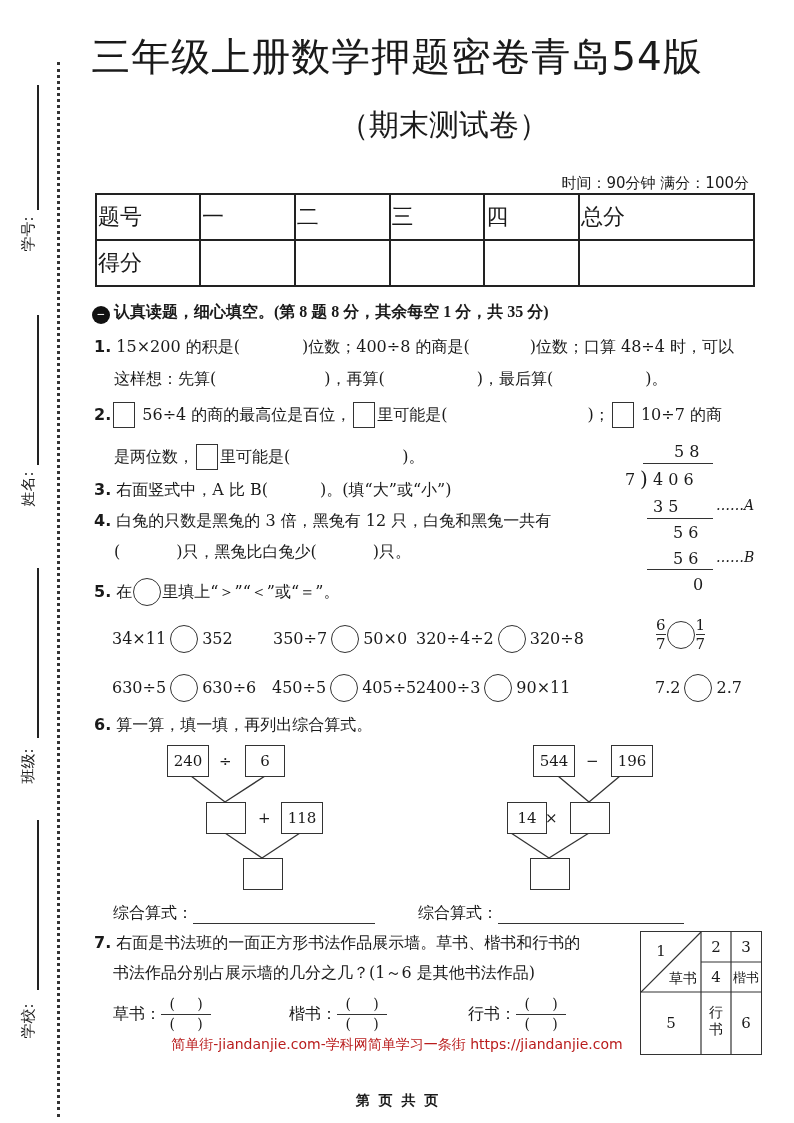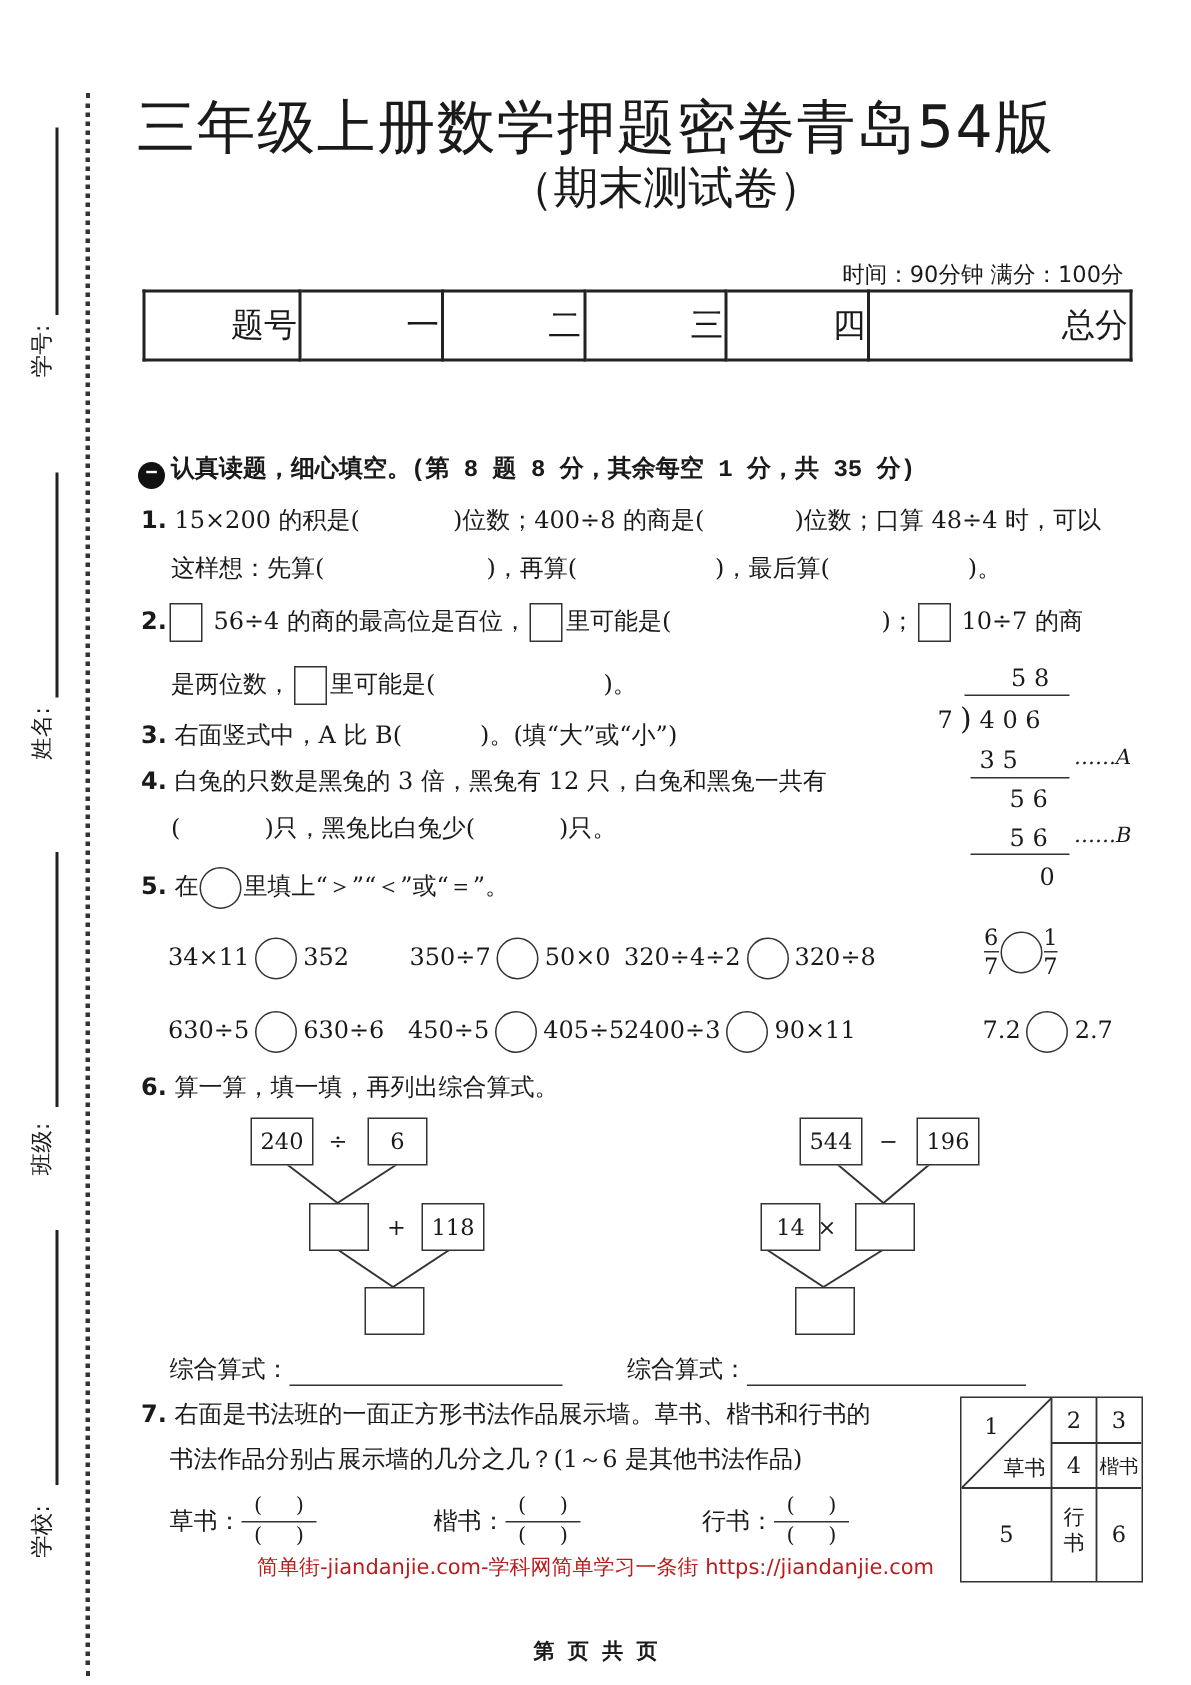--- a/index.html
+++ b/index.html
@@ -7,31 +7,31 @@
          font-family:"DejaVu Serif","Liberation Serif",serif; color:#1a1a1a; }
   .abs { position:absolute; }
 
   
   .dotline { position:absolute; left:57px; top:62px; height:1055px; border-left:3px dotted #333; }
   .side-line { position:absolute; left:37px; width:2px; background:#222; }
   .side-label { position:absolute; left:14px; width:28px; transform:rotate(-90deg);
                 font-family:"DejaVu Sans","Liberation Sans",sans-serif; font-size:15px; white-space:nowrap; text-align:center; }
 
   .title { left:0; width:794px; top:30px; text-align:center; font-size:39px; letter-spacing:1px;
-           font-family:"DejaVu Sans","Liberation Sans",sans-serif;margin-top:28px; }
+           font-family:"DejaVu Sans","Liberation Sans",sans-serif; }
   .subtitle { left:0; width:794px; top:105px; text-align:center; font-size:30px;
               font-family:"DejaVu Sans","Liberation Sans",sans-serif;padding-left:47px; }
   .timeinfo { right:45px; top:174px; font-size:15px; font-family:"DejaVu Sans","Liberation Sans",sans-serif; }
 
   table.score { position:absolute; left:95px; top:193px; width:660px; border-collapse:collapse; }
-  table.score td { border:2px solid #222; height:42px; text-align:right; font-size:22px;
+  table.score td { border:2px solid #222; height:42px; text-align:left; font-size:22px;
                    font-family:"DejaVu Sans","Liberation Sans",sans-serif; }
   table.score td.first { width:100px; }
 
-  .sec-head { left:92px; top:302px; font-size:16px; font-weight:bold; font-family:Liberation Mono, monospace; }
+  .sec-head { left:92px; top:302px; font-size:16px; font-weight:bold; font-family:Liberation Serif, serif; }
   .sec-head .num-badge { display:inline-block; width:18px; height:18px; border-radius:50%; background:#111; color:#fff;
                          text-align:center; line-height:17px; font-size:14px; vertical-align:-2px; margin-right:4px; }
 
   .line { font-size:16px; white-space:nowrap; }
   .qn { font-family:"DejaVu Sans","Liberation Sans",sans-serif; font-weight:bold; }
   .gap { display:inline-block; }
   .sq { display:inline-block; width:20px; height:24px; border:1.5px solid #333; vertical-align:middle; margin:0 2px; }
   .circ { display:inline-block; width:26px; height:26px; border:1.5px solid #333; border-radius:50%; vertical-align:middle; margin:0 4px; }
 
   .ld { position:absolute; font-size:16px; }
@@ -78,20 +78,28 @@
 
 <table class="score">
   <tbody>
       <tr>
     <td class="first">题号</td>
     <td>一</td>
     <td>二</td>
     <td>三</td>
     <td>四</td>
     <td>总分</td>
+  </tr>
+  <tr>
+    <td class="first">得分</td>
+    <td></td>
+    <td></td>
+    <td></td>
+    <td></td>
+    <td></td>
   </tr>
 </tbody>
   </table>
 
 <div class="abs sec-head">
   <span class="num-badge">−</span><span>认真读题，细心填空。(第 8 题 8 分，其余每空 1 分，共 35 分)</span>
 </div>
 
 <div class="abs line" style="left:94px;top:337px">
   <span class="qn">1.</span>

